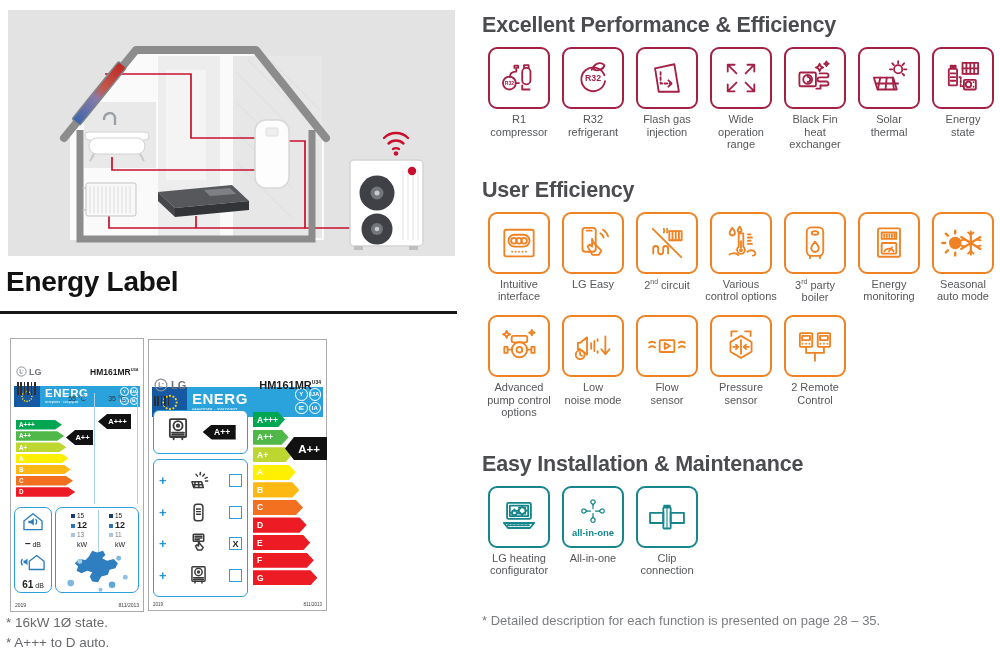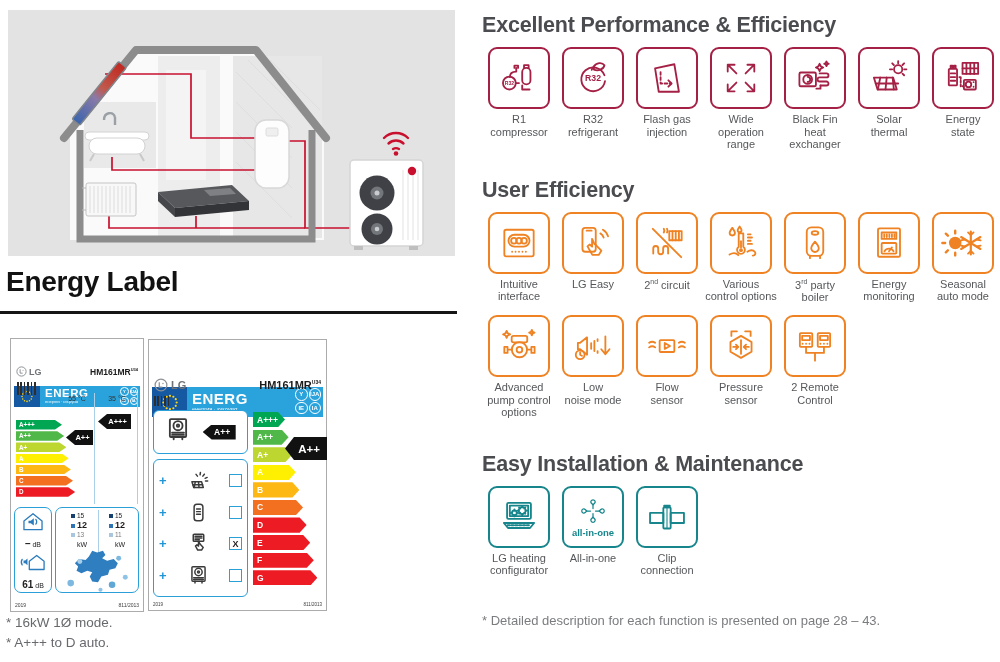--- a/index.html
+++ b/index.html
@@ -404,21 +404,21 @@
         <div class="scale-arrow" style="width: 60.8px; height: 15.2px; margin-bottom: 2.4px; background: rgb(237, 28, 36); font-size: 8.5px; padding-left: 4px;">F</div>
         <div class="scale-arrow" style="width: 64.4px; height: 15.2px; margin-bottom: 2.4px; background: rgb(237, 28, 36); font-size: 8.5px; padding-left: 4px;">G</div>
       </div>
     <div class="black-arrow" style="left:136px;top:97px;width:42px;height:23px;font-size:11.5px;">A++</div>
 
     <div class="el-footer" style="left:4px;font-size:4.5px;">2019</div>
     <div class="el-footer" style="right:4px;font-size:4.5px;">811/2013</div>
   </div>
 
   <div class="footnotes">
-    <div>* 16kW 1Ø mode.</div>
+    <div>* 16kW 1Ø state.</div>
     <div>* A+++ to D auto.</div>
   </div>
 
   <div class="features" id="features-root">
       <h2 class="h-perf">Excellent Performance &amp; Efficiency</h2>
       <div class="tile-grid">
         <div class="cell">
           <div class="tile" style="border-color: rgb(165, 32, 69); color: rgb(165, 32, 69);">
             <span style="display: flex;">
               <svg width="44" height="44" viewBox="0 0 48 48">
@@ -722,15 +722,15 @@
                 <path d="M5.5 19.5H20v11H5.5zM28 19.5h14.5v11H28z"></path>
                 <rect x="20" y="13.5" width="8" height="23" rx="1"></rect>
                 <path d="M21 11.5h6v2h-6z"></path>
                 <path d="M23.4 13.5h1.2v23h-1.2z" fill="currentColor" stroke="none"></path>
               </svg>
             </span>
           </div>
           <div class="tile-label">Clip<br>connection</div>
         </div>
       </div>
-      <div class="feat-note">* Detailed description for each function is presented on page 28 – 43.</div>
+      <div class="feat-note">* Detailed description for each function is presented on page 28 – 35.</div>
     </div>
 </div>
 
 </body></html>

